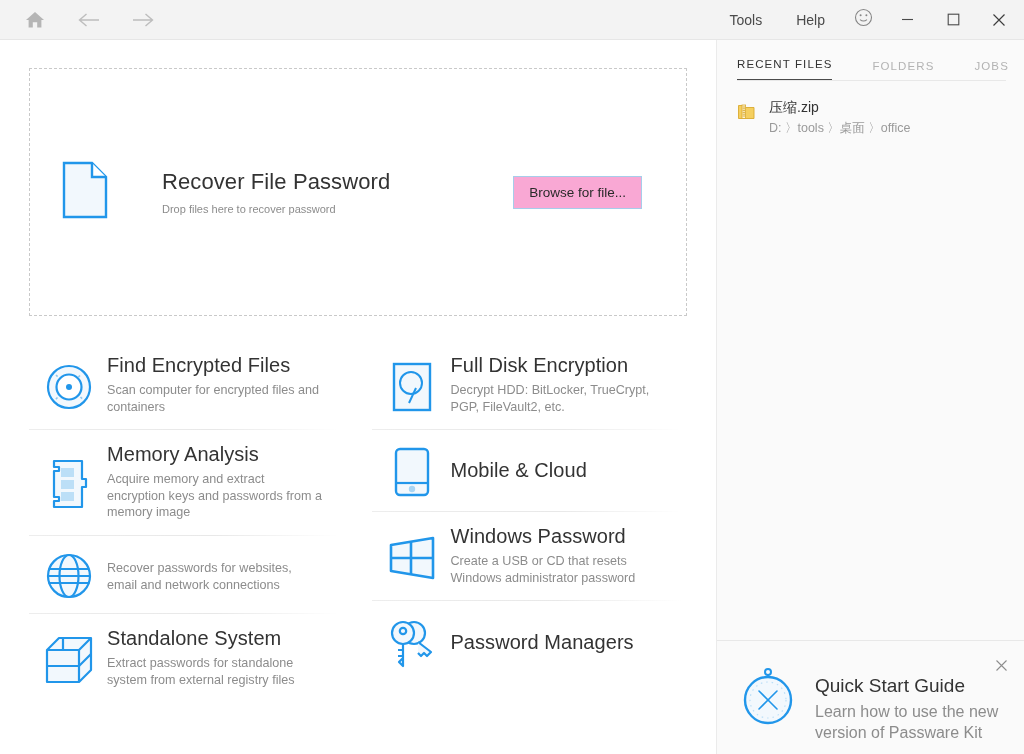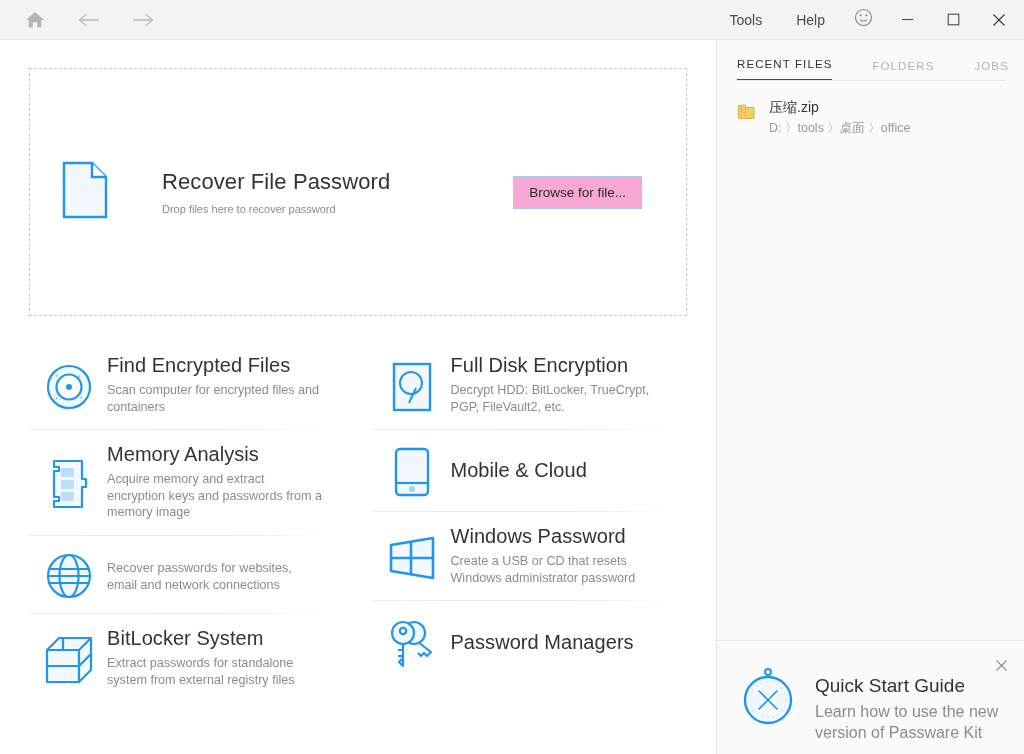--- a/index.html
+++ b/index.html
@@ -328,21 +328,21 @@
 
       <div class="tile">
         <div class="tile-icon">
           <svg width="48" height="48" viewBox="0 0 48 48">
             <path d="M2 14 L14 2 L46 2 L46 34 L34 46 L2 46 Z" fill="#f2f8fd" stroke="#2196ea" stroke-width="2.2" stroke-linejoin="round"></path>
             <path d="M2 14 L34 14 L34 46 M34 14 L46 2" fill="none" stroke="#2196ea" stroke-width="2.2"></path>
             <path d="M18 14 L18 2 M2 30 L34 30 M34 30 L46 18" fill="none" stroke="#2196ea" stroke-width="2.2"></path>
           </svg>
         </div>
         <div class="tile-body">
-          <div class="tile-title">BitLocker System</div>
+          <div class="tile-title">Standalone System</div>
           <div class="tile-desc">Extract passwords for standalone system from external registry files</div>
         </div>
       </div>
 
     </div>
 
     <div class="col-divider"></div>
 
     <div class="col right">
 

